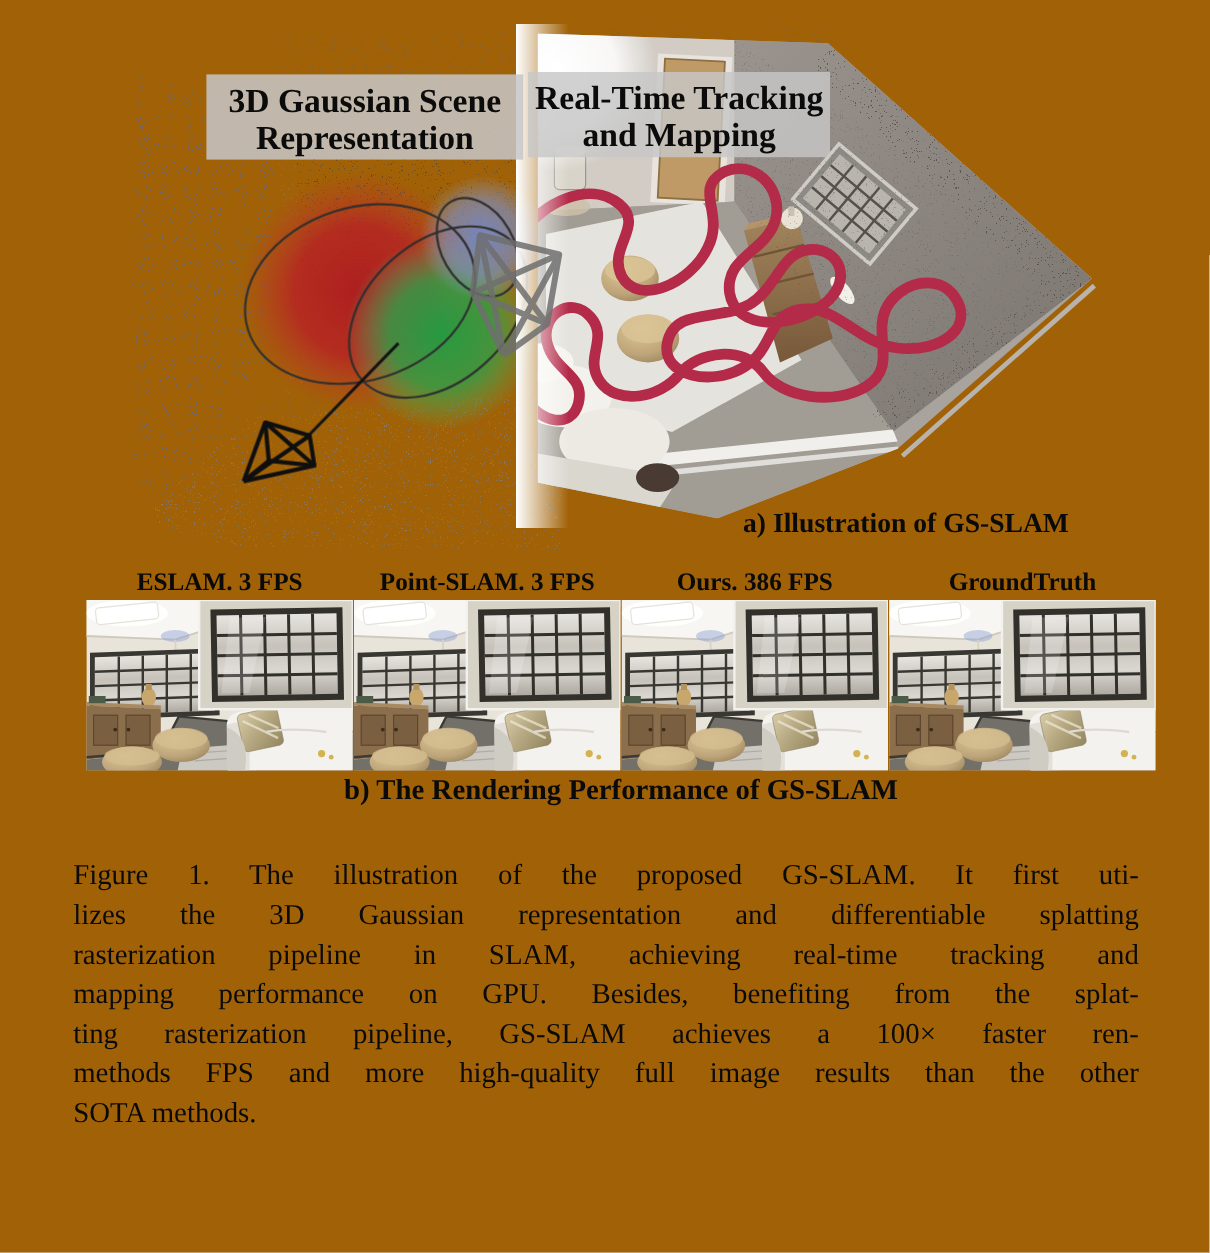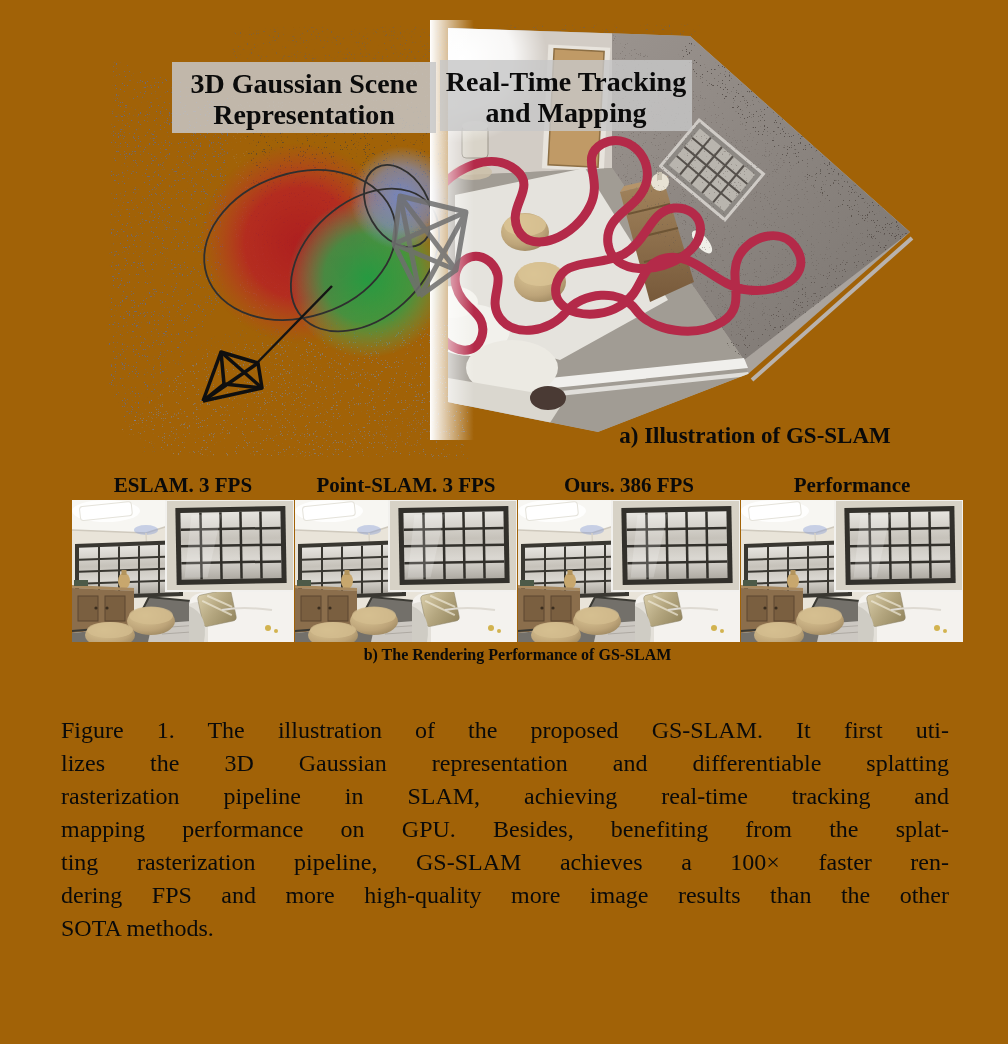--- a/index.html
+++ b/index.html
@@ -6,21 +6,21 @@
   .page{position:relative;width:1008px;height:1044px;background:#a16207;overflow:hidden;
         font-family:"Liberation Serif","DejaVu Serif",serif;color:#0a0a0a;}
   .panel-a{position:absolute;top:0;left:0;width:1008px;height:465px;}
   .cap-a{position:absolute;top:423px;left:575px;width:360px;text-align:center;
          font-weight:bold;font-size:23px;}
   .panel-b{position:absolute;top:470px;left:60px;width:891px;padding-left:12px;}
   .thumb-grid{display:flex;gap:1px;}
   .thumb-col{width:222px;display:flex;flex-direction:column;}
   .thumb-label{height:30px;text-align:center;font-weight:bold;font-size:21px;line-height:30px;}
   .thumb-img{width:222px;height:142px;display:block;}
-  .cap-b{margin-top:4px;text-align:center;font-weight:bold;font-size:16px;}
+  .cap-b{margin-top:4px;text-align:center;font-weight:bold;font-size:24px;}
   .fig-caption{position:absolute;top:714px;left:61px;width:888px;font-size:24px;line-height:33px;}
   .cap-line{text-align:justify;text-align-last:justify;}
   .cap-line.last{text-align-last:left;}
   svg text{font-family:"Liberation Serif","DejaVu Serif",serif;}
 </style>
 </head>
 <body>
 
 <svg width="0" height="0" style="position:absolute" aria-hidden="true">
   <defs>
@@ -307,32 +307,32 @@
             <use href="#thumb"></use>
           </svg>
       </div>
       <div class="thumb-col">
         <div class="thumb-label">Ours. 386 FPS</div>
         <svg class="thumb-img" viewBox="0 0 222 142">
             <use href="#thumb"></use>
           </svg>
       </div>
       <div class="thumb-col">
-        <div class="thumb-label">Performance</div>
+        <div class="thumb-label">GroundTruth</div>
         <svg class="thumb-img" viewBox="0 0 222 142">
             <use href="#thumb"></use>
           </svg>
       </div>
     </div>
     <div class="cap-b">b) The Rendering Performance of GS-SLAM</div>
   </div>
 
   <div class="fig-caption">
     <div class="cap-line">Figure 1.  The illustration of the proposed GS-SLAM. It first uti-</div>
     <div class="cap-line">lizes the 3D Gaussian representation and differentiable splatting</div>
     <div class="cap-line">rasterization pipeline in SLAM, achieving real-time tracking and</div>
     <div class="cap-line">mapping performance on GPU. Besides, benefiting from the splat-</div>
     <div class="cap-line">ting rasterization pipeline, GS-SLAM achieves a 100× faster ren-</div>
-    <div class="cap-line">dering FPS and more high-quality more image results than the other</div>
+    <div class="cap-line">methods FPS and more high-quality full image results than the other</div>
     <div class="cap-line last">SOTA methods.</div>
   </div>
 
 </div>
 
 </body></html>

